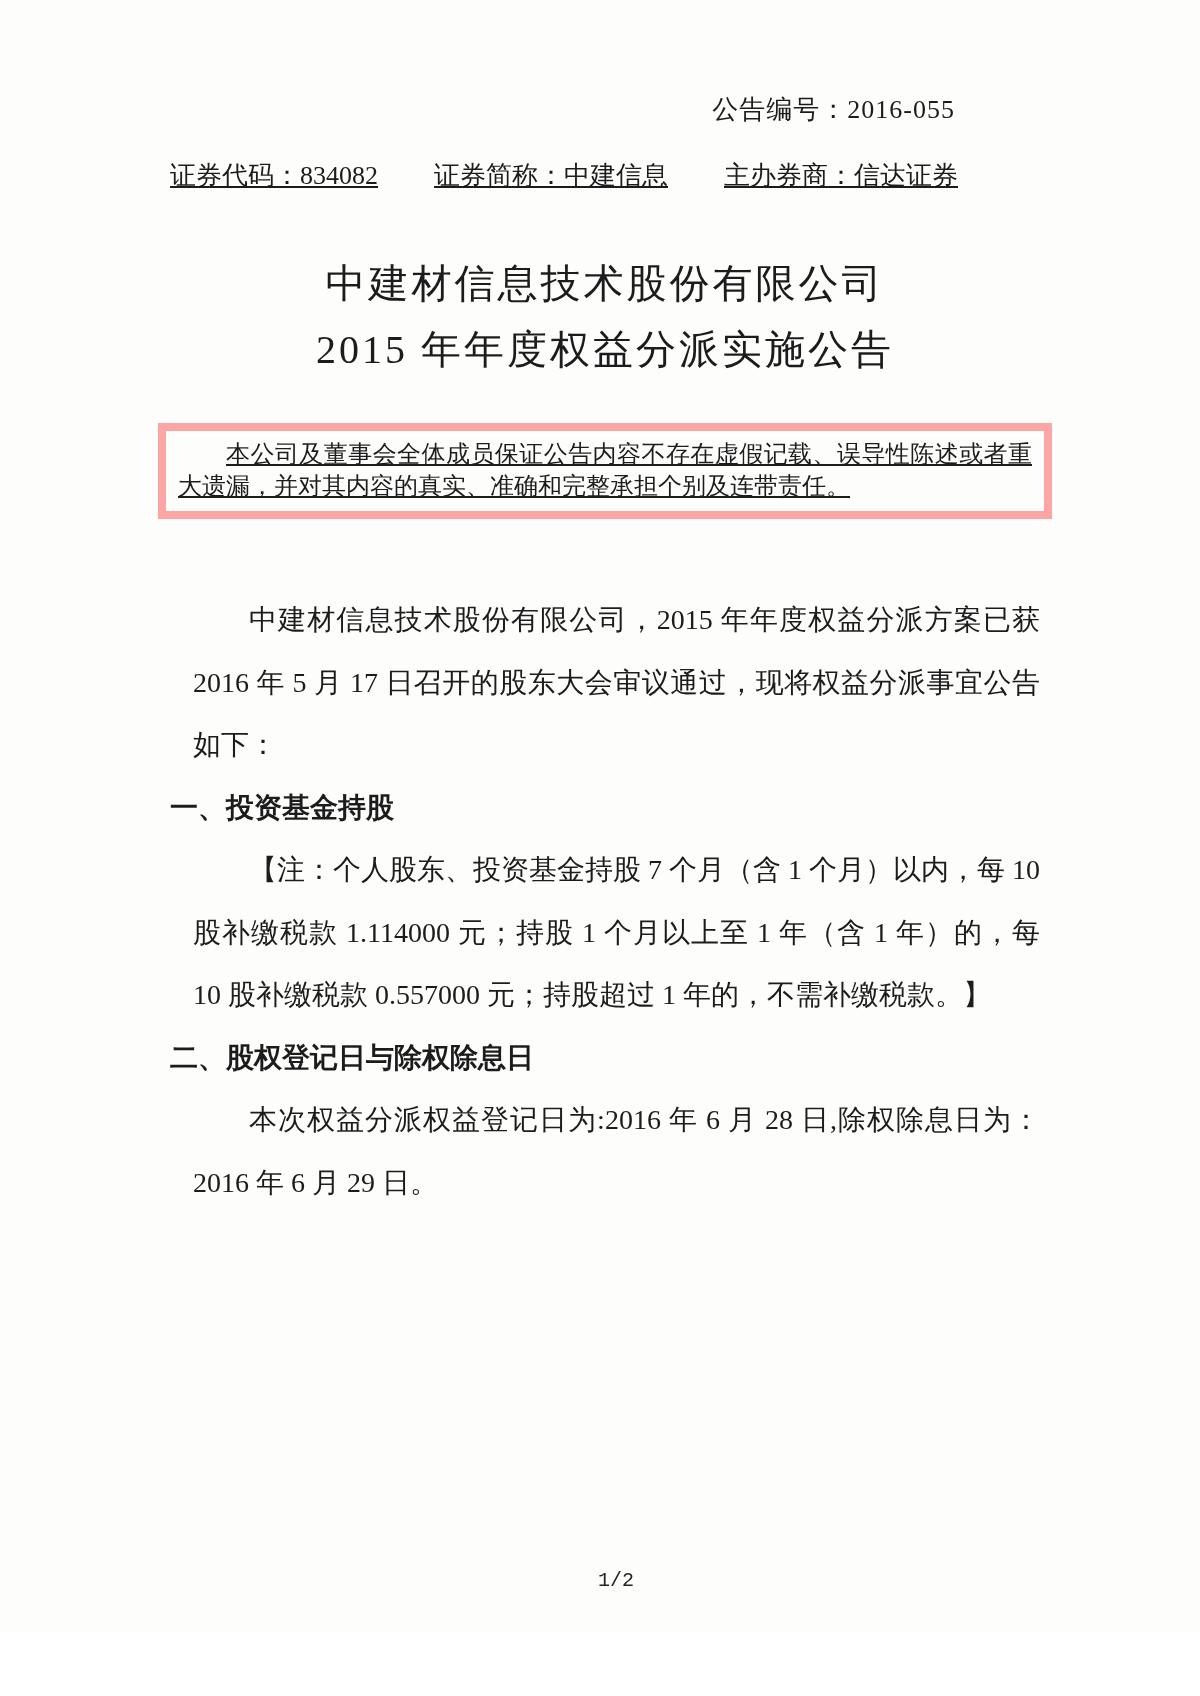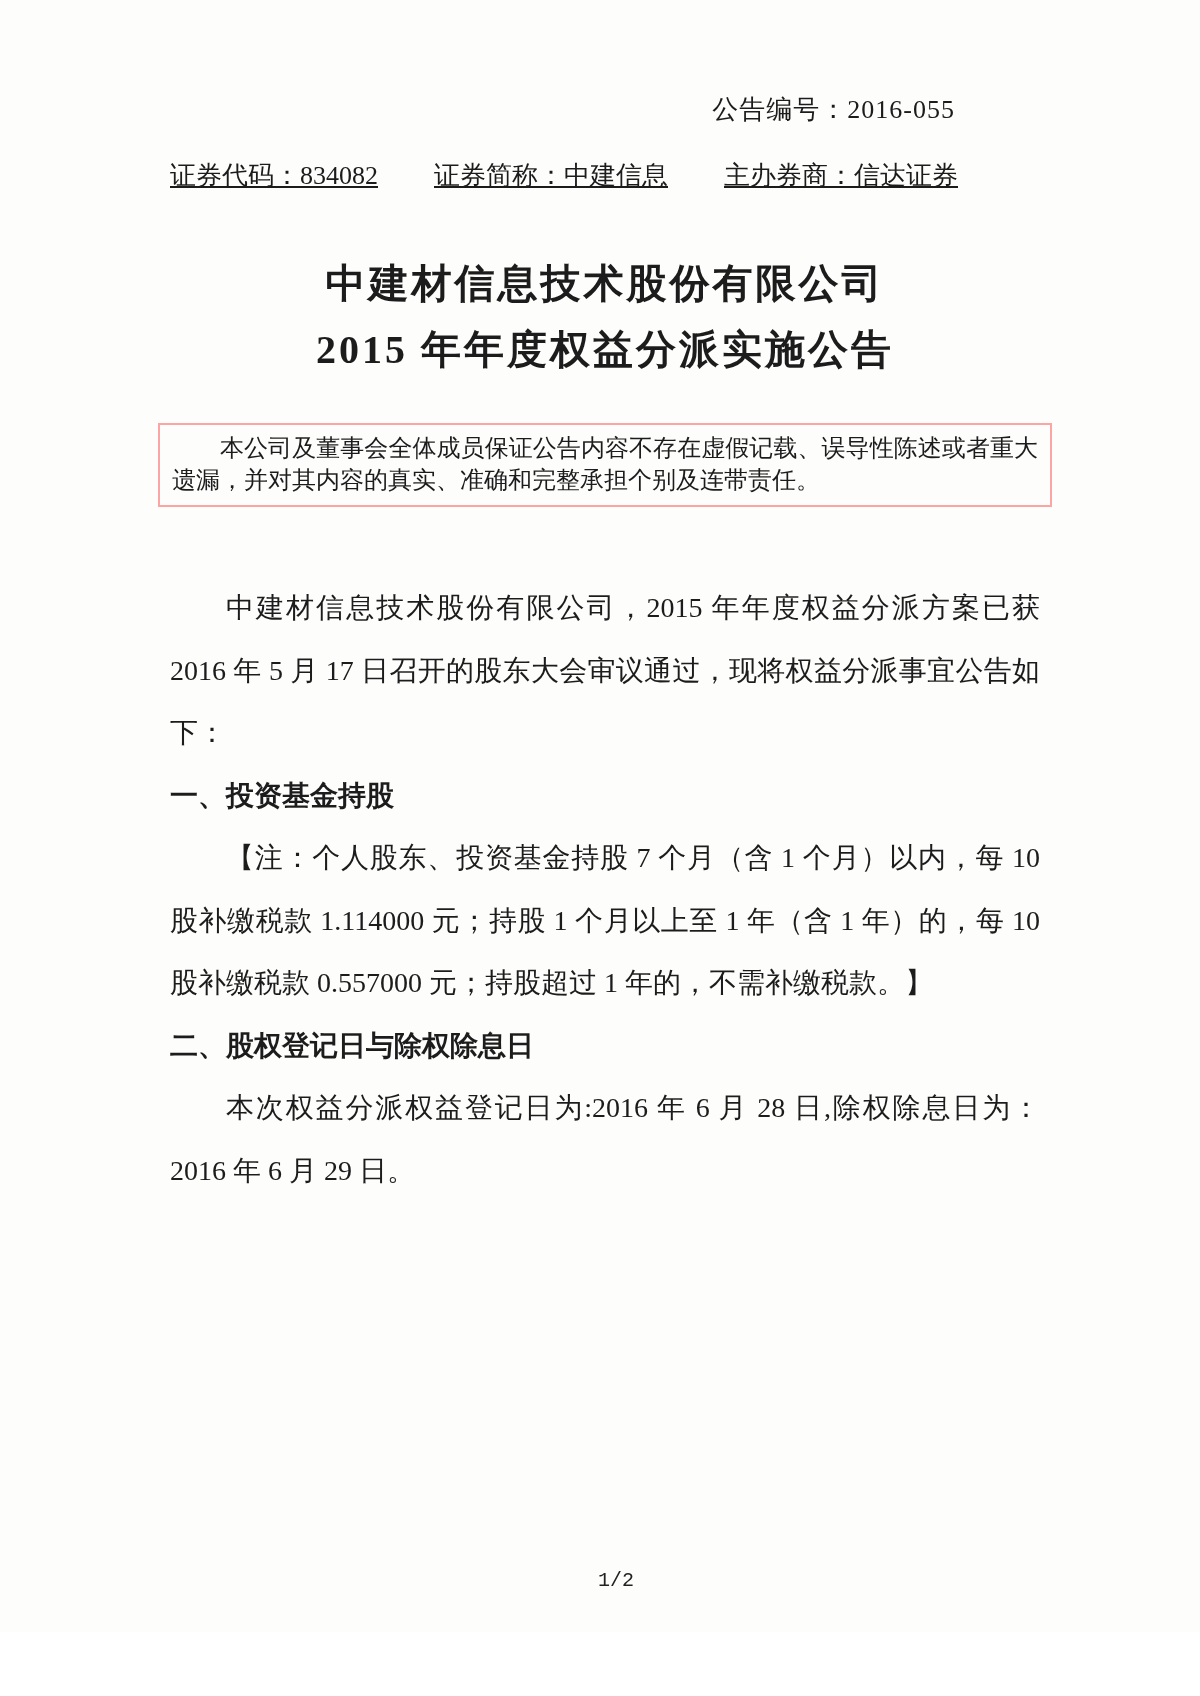--- a/index.html
+++ b/index.html
@@ -29,43 +29,44 @@
     justify-content: space-between;
     margin-top: 36px;
     padding-right: 82px;
     font-size: 26px;
     line-height: 30px;
     text-decoration: underline;
   }
   .doc-title {
     margin-top: 60px;
     text-align: center;
-    font-weight: bold;
+    font-weight: normal;
     font-size: 40px;
     line-height: 66px;
     letter-spacing: 3px;
   }
   .disclaimer-box {
     margin-top: 40px;
     margin-left: -12px;   
     margin-right: -12px;
-    border: 2px solid #fca5a5;
+    border: 8px solid #fca5a5;
     padding: 7px 12px 9px 12px;
     font-size: 24px;
     line-height: 32px;
     text-align: justify;
     text-indent: 2em;
+    text-decoration: underline;
   }
   .body-text {
     margin-top: 70px;
     font-size: 28px;
     line-height: 62.5px;
     text-align: justify;
   }
-  .body-text p.para { text-indent: 2em; }
+  .body-text p.para { text-indent: 2em; margin-left: 23px; }
   .body-text p.heading { font-weight: bold; text-indent: 0; }
   .page-footer {
     position: absolute;
     top: 1568px;
     left: 16px;
     width: 100%;
     text-align: center;
     font-size: 20px;
     line-height: 26px;
     font-family: "Liberation Mono", "DejaVu Sans Mono", monospace;

